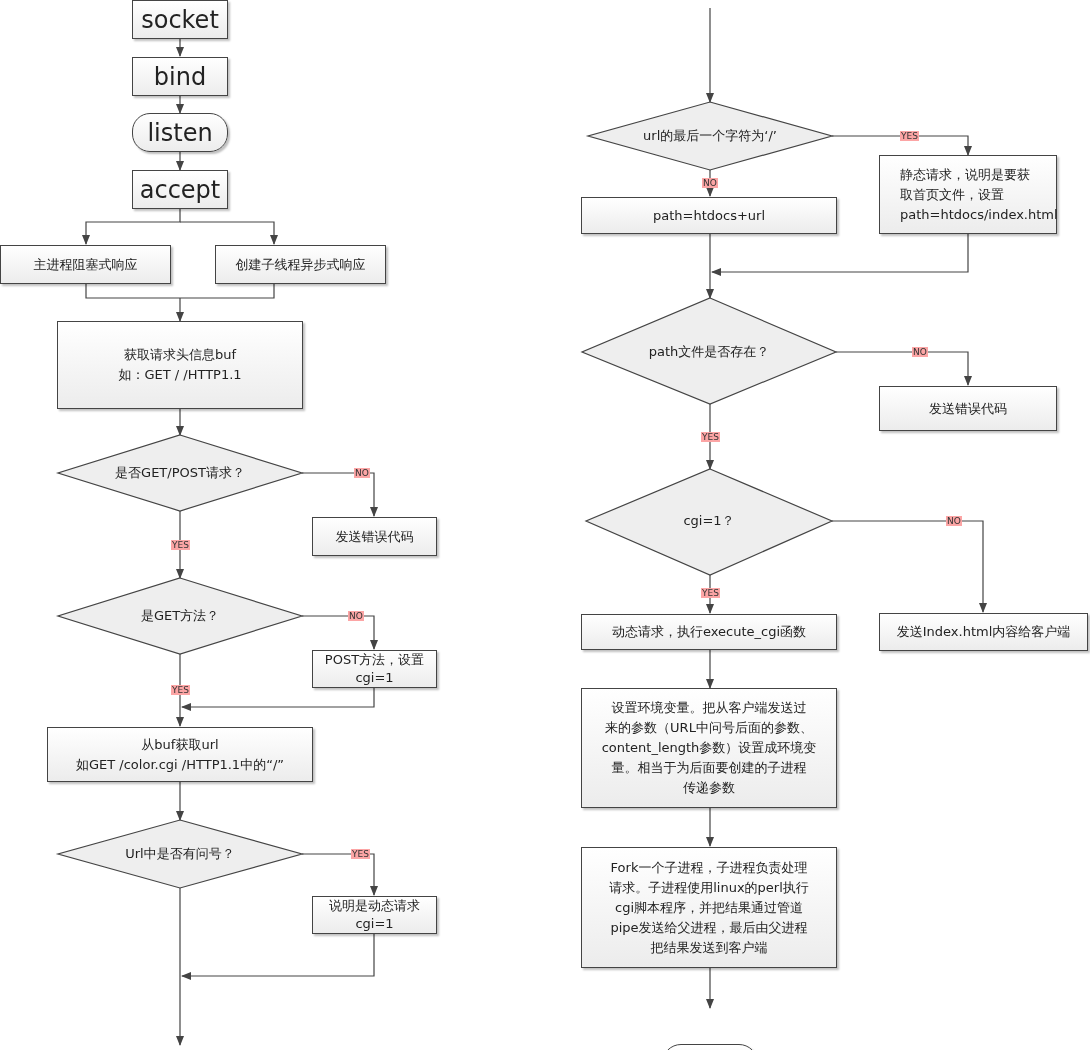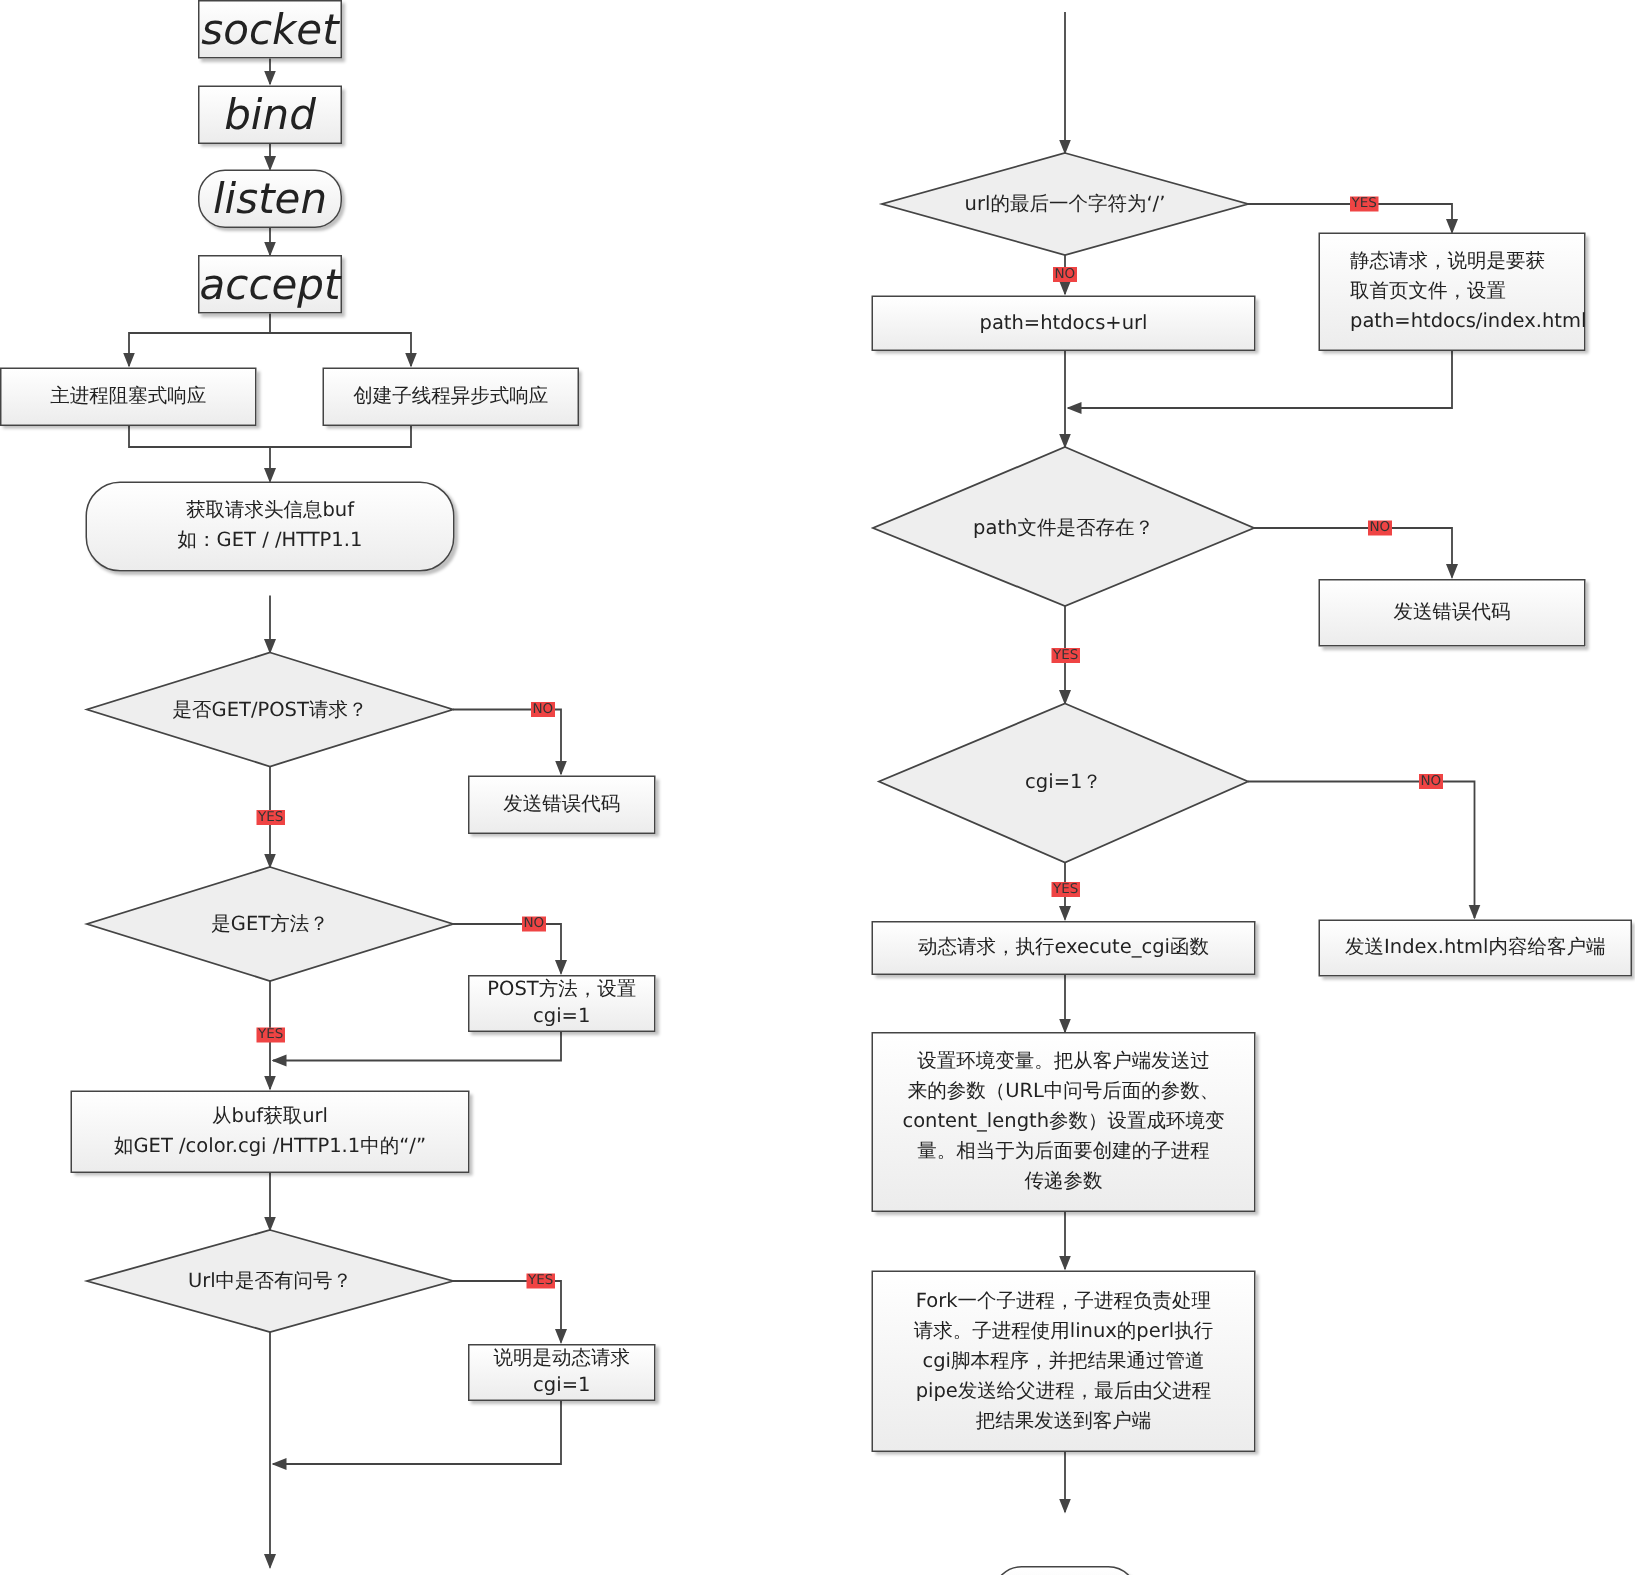--- a/index.html
+++ b/index.html
@@ -3,26 +3,26 @@
 <meta charset="utf-8">
 <style>
   html, body { margin:0; padding:0; background:#ffffff; }
   body { width:1090px; height:1050px; position:relative; overflow:hidden;
          font-family:"DejaVu Sans","Liberation Sans",sans-serif; color:#222; }
   svg#wires { position:absolute; left:0; top:0; }
   .box { position:absolute; box-sizing:border-box; border:1px solid #444;
          background:linear-gradient(#ffffff,#ececec); box-shadow:2px 2px 2px rgba(0,0,0,0.25);
          display:flex; align-items:center; justify-content:center; text-align:center;
          font-size:13px; line-height:20px; white-space:pre-line; }
-  .box.big { font-size:28px;font-style:italic; }
+  .box.big { font-size:24px; }
   .box.left { text-align:left; justify-content:flex-start; padding-left:20px; }
   .box.term { border-radius:20px; }
   .dtext { position:absolute; display:flex; align-items:center; justify-content:center;
            font-size:13px; text-align:center; }
-  .lbl { position:absolute; font-size:9px; background:#ef4444; color:#333; padding:0 1px; line-height:10px; }
+  .lbl { position:absolute; font-size:9px; background:#fca5a5; color:#333; padding:0 1px; line-height:10px; }
 </style>
 </head>
 <body>
 
 <svg id="wires" width="1090" height="1050" viewBox="0 0 1090 1050">
   <defs>
     <marker id="ah" markerWidth="10" markerHeight="10" refX="9" refY="5" orient="auto" markerUnits="userSpaceOnUse">
       <path d="M0,1 L10,5 L0,9 Z" fill="#444"></path>
     </marker>
   </defs>
@@ -68,21 +68,21 @@
     <polygon points="710,469 832,521 710,575 586,521"></polygon>
   </g>
 </svg>
 
 <div class="box big" style="left:132px;top:0px;width:96px;height:39px;">socket</div>
 <div class="box big" style="left:132px;top:57px;width:96px;height:39px;">bind</div>
 <div class="box big" style="left:132px;top:113px;width:96px;height:39px;border-radius:18px;">listen</div>
 <div class="box big" style="left:132px;top:170px;width:96px;height:39px;">accept</div>
 <div class="box" style="left:0px;top:245px;width:171px;height:39px;">主进程阻塞式响应</div>
 <div class="box" style="left:189px;top:245px;width:171px;height:39px;margin-left:26px;">创建子线程异步式响应</div>
-<div class="box" style="left:57px;top:321px;width:246px;height:60px;border-radius:23px;">获取请求头信息buf
+<div class="box" style="left:57px;top:321px;width:246px;height:88px;">获取请求头信息buf
 如：GET / /HTTP1.1</div>
 <div class="dtext" style="left:58px;top:463px;width:244px;height:20px;">是否GET/POST请求？</div>
 <div class="lbl" style="left:354px;top:468px;">NO</div>
 <div class="box" style="left:312px;top:517px;width:125px;height:39px;">发送错误代码</div>
 <div class="lbl" style="left:171px;top:540px;">YES</div>
 <div class="dtext" style="left:58px;top:606px;width:244px;height:20px;">是GET方法？</div>
 <div class="lbl" style="left:348px;top:611px;">NO</div>
 <div class="box" style="left:312px;top:650px;width:125px;height:38px;line-height:18px;">POST方法，设置
 cgi=1</div>
 <div class="lbl" style="left:171px;top:685px;">YES</div>

